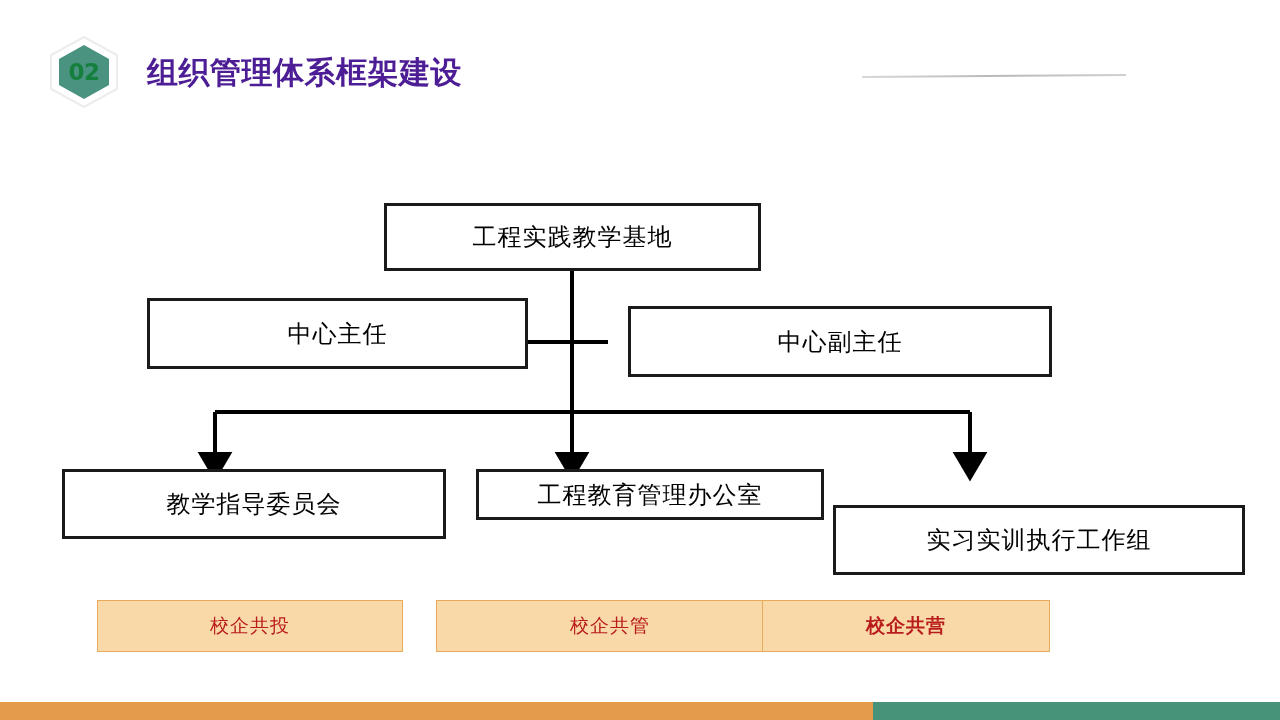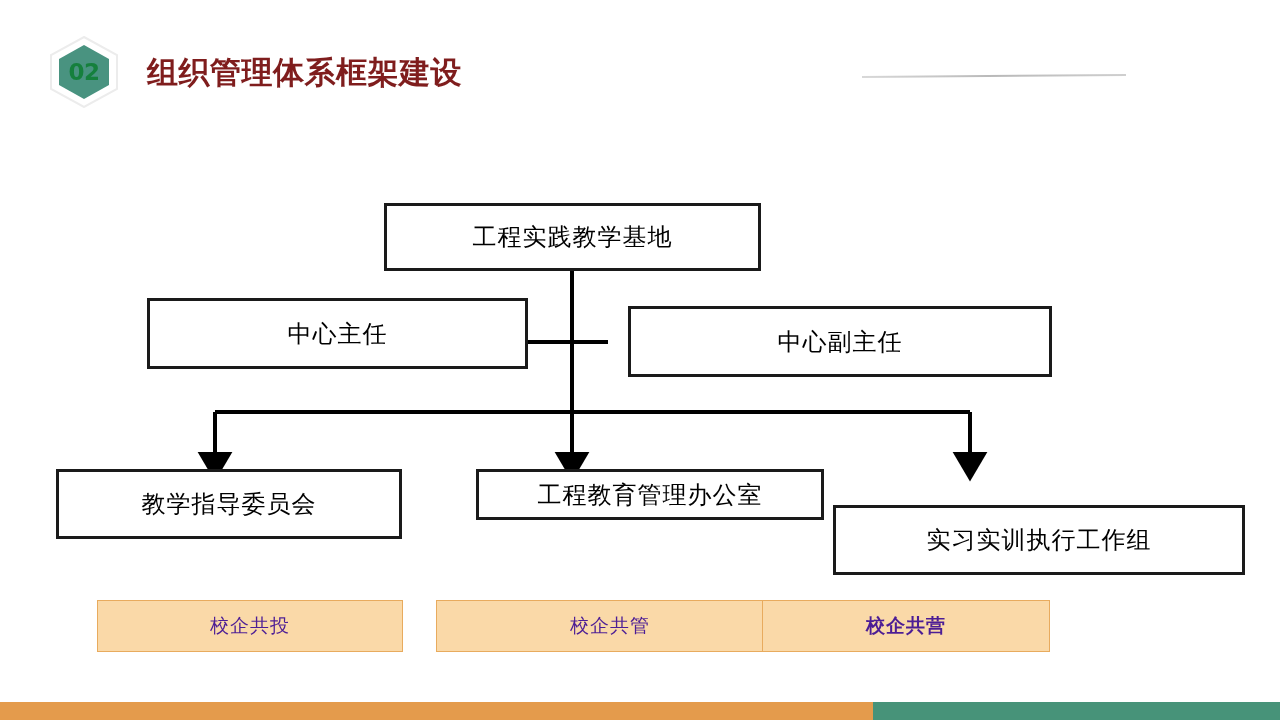--- a/index.html
+++ b/index.html
@@ -48,21 +48,21 @@
     font-weight: bold;
     font-family: "DejaVu Sans", sans-serif;
     letter-spacing: -0.5px;
   }
   #page-title {
     position: absolute;
     left: 147px;
     top: 52px;
     font-size: 31px;
     font-weight: bold;
-    color: #7f1d1d;
+    color: #4c1d95;
     letter-spacing: 0.5px;
     white-space: nowrap;
     font-family: "DejaVu Sans", sans-serif;
   }
   #header-rule {
     position: absolute;
     left: 862px;
     top: 76px;
     width: 264px;
     height: 2px;
@@ -96,33 +96,33 @@
     letter-spacing: 1px;
     white-space: nowrap;
   }
 
   
   #node-root     { left: 384px;  top: 203px; width: 377px; height: 68px; }
   
   #node-director { left: 147px;  top: 298px; width: 381px; height: 71px; }
   #node-deputy   { left: 628px;  top: 306px; width: 424px; height: 71px; }
   
-  #node-committee { left: 56px;  top: 469px; width: 346px; height: 70px; }
+  #node-committee { left: 62px;  top: 469px; width: 384px; height: 70px; }
   #node-office    { left: 436px; top: 469px; width: 348px; height: 51px; margin-left: 40px; }
   #node-workgroup { left: 833px; top: 497px; width: 412px; height: 70px; margin-top: 8px; }
 
   .pill-box {
     position: absolute;
     background: #fad9a8;
     border: 1px solid #e8ab5e;
     display: flex;
     align-items: center;
     justify-content: center;
     box-sizing: border-box;
-    color: #4c1d95;
+    color: #b91c1c;
     font-family: "DejaVu Sans", "Liberation Sans", sans-serif;
     font-size: 19px;
     letter-spacing: 1px;
     white-space: nowrap;
   }
   #pill-invest { left: 97px;  top: 600px; width: 306px; height: 52px; }
   #pill-manage { left: 436px; top: 600px; width: 348px; height: 52px; }
   #pill-operate{ left: 762px; top: 600px; width: 288px; height: 52px; font-weight: bold; }
 
   

